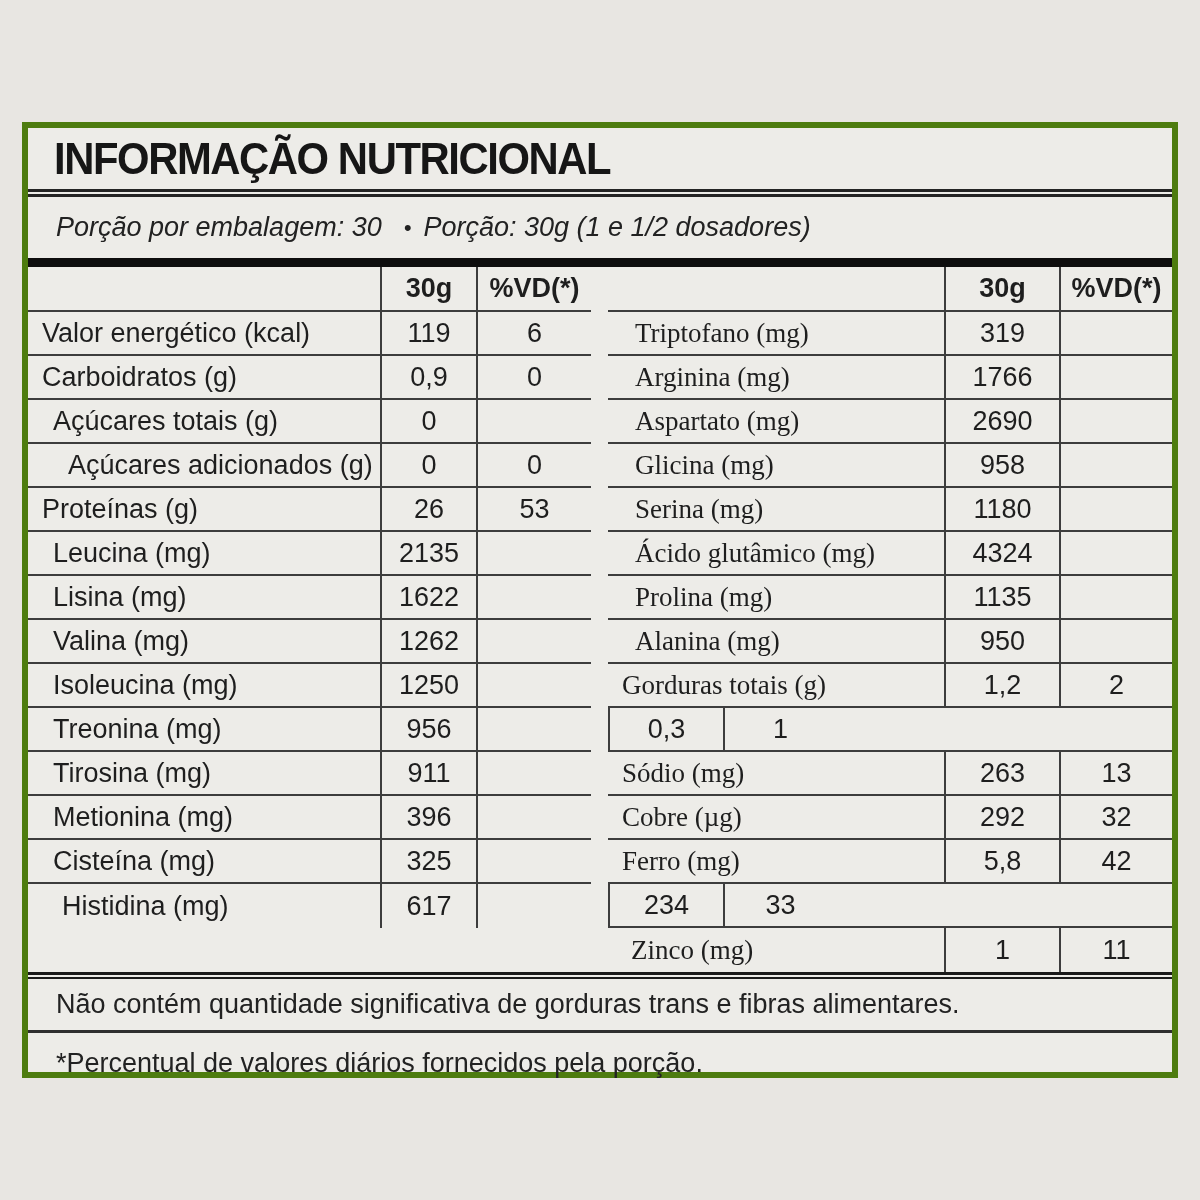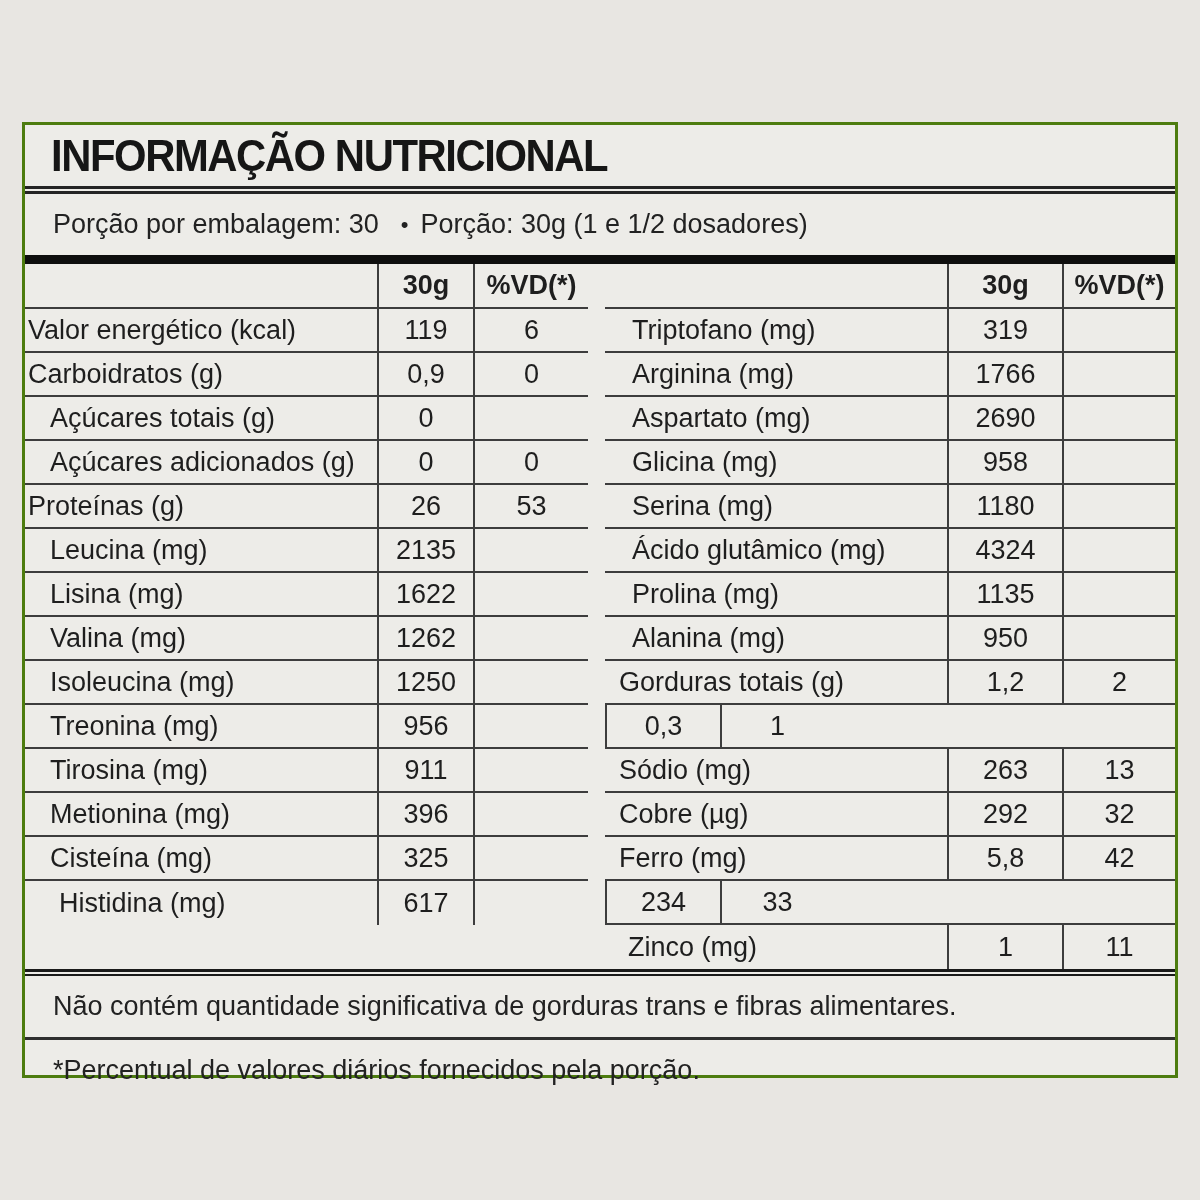--- a/index.html
+++ b/index.html
@@ -7,21 +7,21 @@
     width: 1200px; height: 1200px;
     background: #e8e6e2;
     font-family: "Liberation Sans", sans-serif;
     color: #1e1e1e;
     overflow: hidden;
   }
   .frame {
     position: absolute;
     left: 22px; top: 122px;
     width: 1156px; height: 956px;
-    border: 3px solid #4d7c0f;
+    border: 6px solid #4d7c0f;
     background: #edece8;
     text-align: right;
   }
   .title-row {
     height: 61px;
     display: flex; align-items: center;
     padding-left: 26px;
   }
   .title-row .title {
     font-size: 44px; font-weight: bold;
@@ -32,21 +32,21 @@
   }
   .dbl-line {
     height: 8px;
     border-top: 3px solid #242424;
     border-bottom: 3px solid #242424;
   }
   .portion-row {
     height: 61px;
     display: flex; align-items: center;
     padding-left: 28px;
-    font-size: 27px; color: #222;
+    font-size: 27px; color: #222; font-style: italic;
   }
   .portion-row .bullet { margin: 0 12px 0 22px; font-size: 22px; }
   .black-band { height: 9px; background: #0e0e0e; }
 
   .tables {
     height: 705px;
     display: flex;
   }
   .ntable { display: flex; flex-direction: column; }
   .ntable-left  { width: 563px; }
@@ -58,24 +58,24 @@
     display: flex;
     border-bottom: 2px solid #3d3d3d;
   }
   .trow.head { height: 45px; }
   .trow:last-child { border-bottom: none; padding-left: 9px; }
   .cell {
     display: flex; align-items: center;
     font-size: 27px;
     overflow: hidden; white-space: nowrap;
   }
-  .c-label { flex: 1; padding-left: 3px; }
+  .c-label { flex: 1; padding-left: 14px; }
   .c-label.ind1 { padding-left: 25px; }
-  .c-label.ind2 { padding-left: 25px; }
-  .ntable-right .c-label { padding-left: 14px; }
+  .c-label.ind2 { padding-left: 40px; }
+  .ntable-right .c-label { padding-left: 14px; font-family: Liberation Serif, serif; }
   .ntable-right .c-label.ind1 { padding-left: 27px; }
   .c-amt, .c-dv {
     justify-content: center;
     border-left: 2px solid #3d3d3d;
   }
   .ntable-left  .c-amt { width: 96px; }
   .ntable-left  .c-dv  { width: 115px; }
   .ntable-right .c-amt { width: 115px; }
   .ntable-right .c-dv  { width: 113px; }
   .trow.head .cell { font-weight: bold; }
@@ -83,21 +83,21 @@
   .heavy-line {
     height: 7px;
     border-top: 3px solid #1a1a1a;
     border-bottom: 2px solid #1a1a1a;
   }
   .note-row {
     display: flex; align-items: center;
     padding-left: 28px;
     font-size: 27px; color: #222;
   }
-  .note-row.first { height: 64px; border-bottom: 3px solid #2f2f2f; }
+  .note-row.first { height: 54px; border-bottom: 3px solid #2f2f2f; }
   .note-row.second { height: 60px; }
 </style>
 </head>
 <body>
 
 <div class="frame">
 
   <div class="title-row">
     <span class="title">INFORMAÇÃO NUTRICIONAL</span>
   </div>

